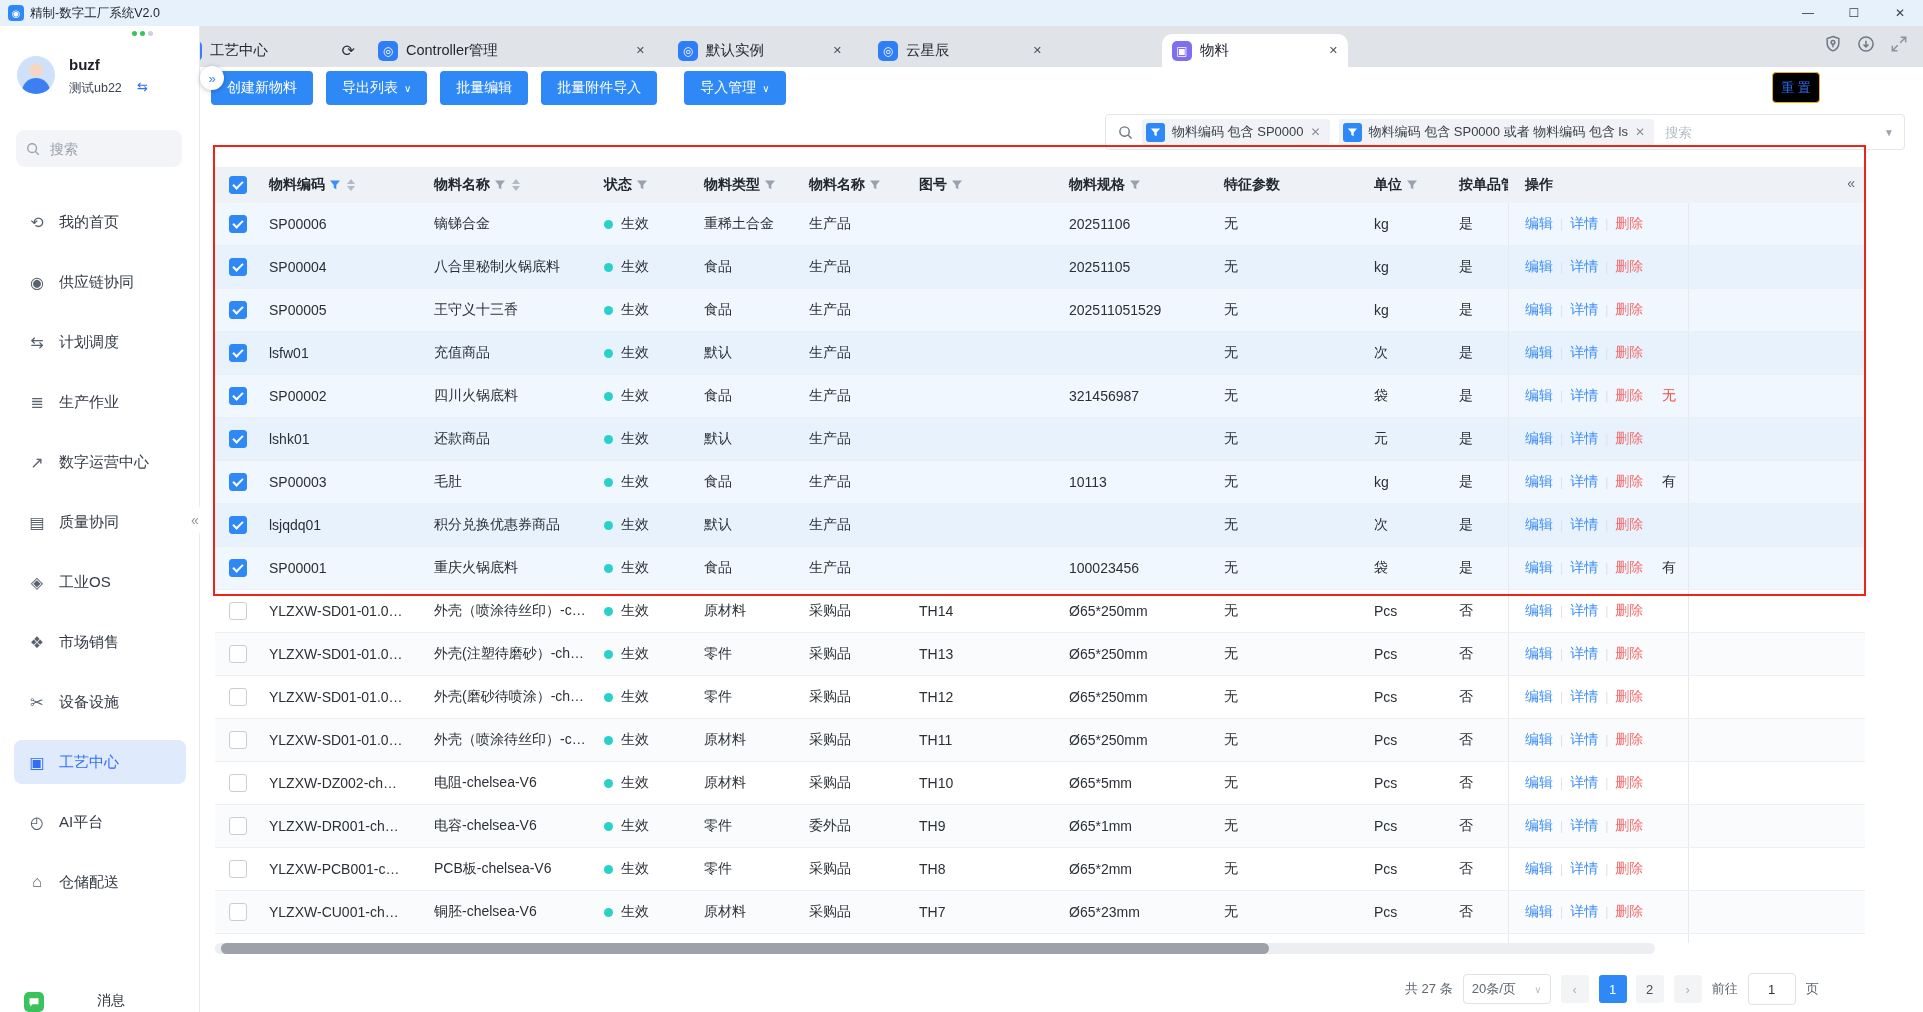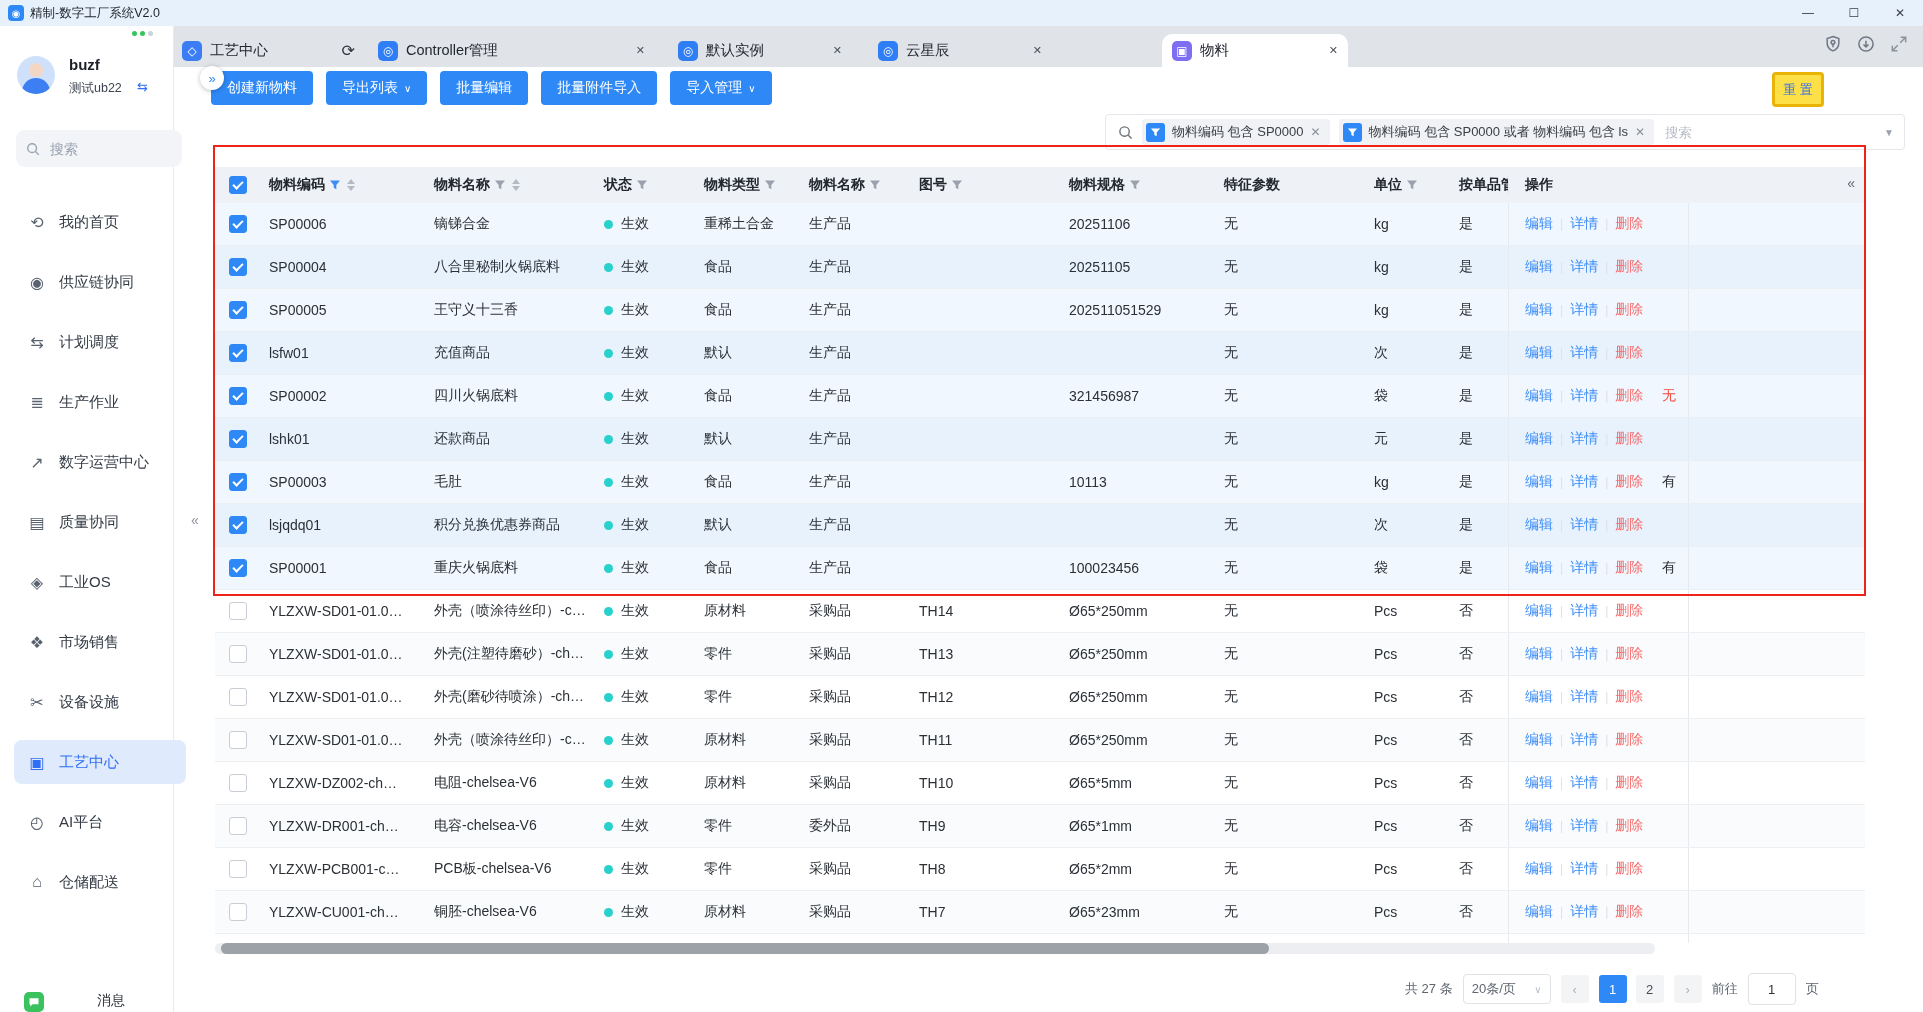--- a/index.html
+++ b/index.html
@@ -23,21 +23,21 @@
   .tab:nth-of-type(4){left:703px;width:184px;}
   .tab:nth-of-type(5){left:997px;width:186px;}
   .tab.active{background:#fff;border-radius:10px 10px 0 0;height:33px;}
   .tab-ico{width:20px;height:20px;border-radius:5px;color:#fff;font-size:12px;display:flex;align-items:center;
            justify-content:center;margin-right:8px;flex:none;}
   .tab-x{margin-left:auto;font-size:11px;color:#4d535b;}
   .tab-refresh{margin-left:auto;font-size:16px;color:#2c3138;}
   .tabbar-right{position:absolute;right:14px;top:8px;display:flex;gap:13px;align-items:center;}
   .tr-ico svg{display:block;}
   
-  .sidebar{left:0;top:26px;width:174px;height:986px;background:#fff;border-right:1px solid #e7eaee;box-sizing:border-box;}
+  .sidebar{left:0;top:26px;width:200px;height:986px;background:#fff;border-right:1px solid #e7eaee;box-sizing:border-box;}
   .side-dots{position:absolute;left:132px;top:5px;display:flex;gap:3px;}
   .side-dots i{width:5px;height:5px;border-radius:50%;background:#35c45d;}
   .side-dots i:last-child{background:#ccd2da;}
   .avatar{position:absolute;left:17px;top:30px;width:38px;height:38px;border-radius:50%;background:#cfe0fb;overflow:hidden;}
   .avatar::before{content:"";position:absolute;left:12px;top:7px;width:14px;height:14px;border-radius:50%;background:#f3d7c4;}
   .avatar::after{content:"";position:absolute;left:5px;top:22px;width:28px;height:18px;border-radius:14px 14px 0 0;background:#3c7ff3;}
   .u-name{position:absolute;left:69px;top:30px;font-size:15px;font-weight:bold;color:#1d2127;}
   .u-org{position:absolute;left:69px;top:54px;font-size:12.5px;color:#3d4450;}
   .u-switch{position:absolute;left:137px;top:53px;font-size:13px;color:var(--primary-dark);}
   .side-search{position:absolute;left:16px;top:104px;width:166px;height:37px;border-radius:9px;background:#f2f4f7;
@@ -54,22 +54,22 @@
   .side-collapse{position:absolute;left:190px;top:480px;font-size:14px;color:#8a919b;background:#fff;padding:6px 1px;border-radius:3px;}
   .side-footer{position:absolute;left:24px;top:966px;display:flex;gap:44px;}
   .msg-ico{width:20px;height:20px;border-radius:5px;background:#3ac25e;display:flex;align-items:center;justify-content:center;margin-right:9px;}
   
   .expander{left:200px;top:66px;width:24px;height:24px;border-radius:50%;background:#fff;box-shadow:0 1px 5px rgba(0,0,0,.25);
             display:flex;align-items:center;justify-content:center;color:var(--primary);font-size:13px;z-index:5;}
   .toolbar{left:211px;top:71px;display:flex;gap:13px;}
   .btn{height:34px;background:var(--primary);color:#fff;border:none;border-radius:4px;font-size:14px;padding:8px 16px;
        display:flex;align-items:center;gap:6px;font-family:inherit;}
   .btn .cdown{font-size:10px;}
-  .btn-import{}
-  .reset-btn{left:1772px;top:72px;width:46px;height:29px;background:#fde047;border:3px solid #eab308;color:var(--primary-dark);
+  .btn-import{margin-left:14px;}
+  .reset-btn{left:1772px;top:72px;width:46px;height:29px;background:#000000;border:1px solid #eab308;color:var(--primary-dark);
              border-radius:4px;font-size:13px;display:flex;align-items:center;justify-content:center;}
   
   .filterbar{left:1105px;top:114px;width:800px;height:36px;border:1px solid #e3e6eb;border-radius:4px;background:#fff;
              display:flex;align-items:center;box-sizing:border-box;padding:0 10px 0 12px;gap:9px;}
   .chip{height:26px;background:var(--chip-bg);border-radius:3px;display:flex;align-items:center;padding:0 9px 0 4px;gap:7px;
         font-size:13px;color:#3a3f45;white-space:nowrap;}
   .chip-funnel{width:19px;height:19px;border-radius:3px;background:var(--primary);display:flex;align-items:center;justify-content:center;}
   .chip-x{color:#8a9099;font-size:12px;}
   .filter-input{flex:1;border:none;outline:none;font-size:13.5px;color:#333;min-width:60px;font-family:inherit;}
   .filter-input::placeholder{color:#b6bcc5;}

